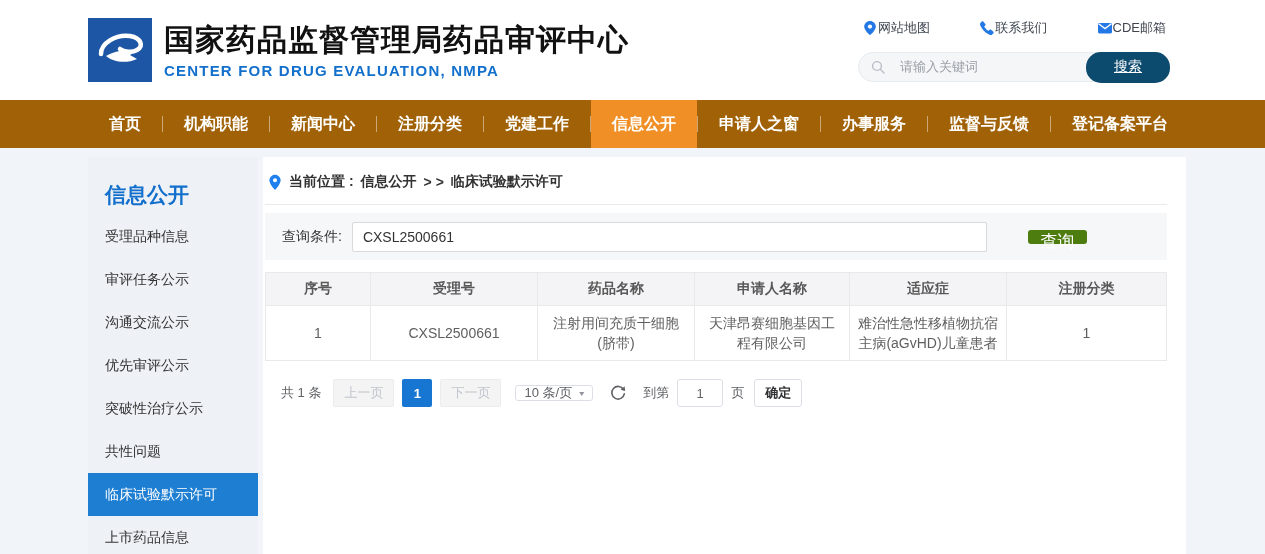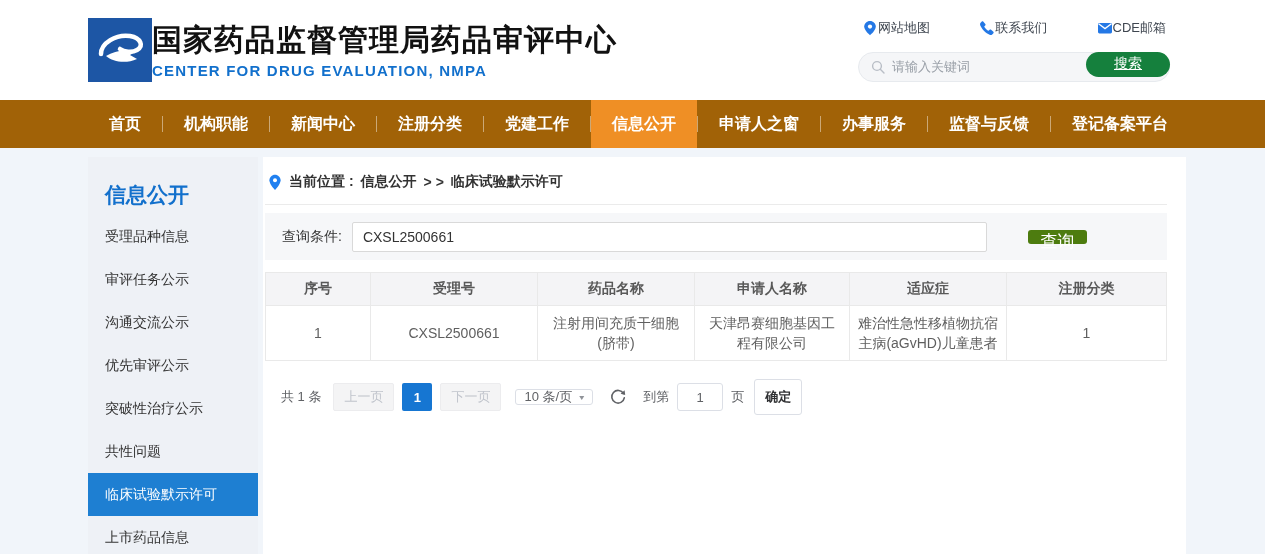--- a/index.html
+++ b/index.html
@@ -2,37 +2,37 @@
 <html><head>
 <meta charset="utf-8">
 <style>
   * { box-sizing: border-box; margin: 0; padding: 0; }
   html,body { width:1265px; height:554px; overflow:hidden;
     font-family:"Liberation Sans","DejaVu Sans",sans-serif; background:#f1f5fa; }
 
   
   .site-header { height:100px; background:#fff; display:flex; align-items:center;
     justify-content:space-between; padding:0 95px 0 88px; }
-  .logo-block { display:flex; align-items:center; }
+  .logo-block { display:flex; align-items:center; gap:12px; }
   .logo-icon { width:64px; height:64px; flex-shrink:0; }
   .title-cn { font-size:30px; font-weight:800; color:#111; letter-spacing:1px; line-height:36px;}
   .title-en { font-size:15px; font-weight:700; color:#1270cc; letter-spacing:1.2px; margin-top:4px;}
   .header-right { width:312px; display:flex; flex-direction:column; gap:15px; }
   .quick-links { display:flex; justify-content:space-between; padding:0 4px; }
   .qlink { display:flex; align-items:center; gap:0; font-size:13px; color:#3f4650;
     text-decoration:none; cursor:pointer; }
   .qlink svg { width:16px; height:16px; }
   .search-bar { position:relative; height:30px; background:#f5f6f8; border:1px solid #e7eaee;
-    border-radius:15px; display:flex; align-items:center; padding:0 90px 0 12px; }
+    border-radius:15px; display:flex; align-items:center; padding:0 90px 0 12px;gap:8px; }
   .search-bar svg { width:14px; height:14px; margin-right:7px; flex-shrink:0;}
   .search-bar input { flex:1; border:none; outline:none; background:transparent;
     font-size:13px; color:#333; font-family:inherit; }
   .search-bar input::placeholder { color:#9aa0a8; }
-  .search-btn { position:absolute; right:-1px; top:-1px; height:25px; width:84px;
-    border:none; border-radius:15px; background:#15803d; color:#fff; font-size:14px;
+  .search-btn { position:absolute; right:-1px; top:-1px; height:31px; width:84px;
+    border:none; border-radius:15px; background:#0c4a6e; color:#fff; font-size:14px;
     cursor:pointer; font-family:inherit;text-decoration:underline; }
 
   
   .main-nav { height:48px; background:#a16207; display:flex; align-items:stretch;
     padding-left:88px; }
   .nav-item { display:flex; align-items:center; padding:0 21px; color:#fff;
     font-size:16px; font-weight:700; text-decoration:none; cursor:pointer; white-space:nowrap;}
   .nav-item.active { background:#ef8f25; }
   .nav-sep { width:1px; height:16px; background:rgba(255,255,255,.45); align-self:center; }
 
@@ -75,21 +75,21 @@
     cursor:default; font-family:Liberation Serif, serif; }
   .pg-page { height:28px; min-width:30px; padding:0 4px; background:#1676d2; color:#fff;
     border:none; border-radius:2px; font-size:13px; font-weight:600; cursor:pointer;
     font-family:inherit; }
   .pg-select { height:16px; border:1px solid #dcdfe6; border-radius:3px; background:#fff;
     display:flex; align-items:center; gap:7px; padding:0 8px; cursor:pointer; margin-left:6px;}
   .pg-select .chev { font-size:10px; color:#909399; transform:scaleY(.8); }
   .pg-refresh { width:18px; height:18px; margin:0 8px; cursor:pointer; }
   .pg-goto-input { width:46px; height:28px; border:1px solid #dcdfe6; border-radius:3px;
     text-align:center; font-size:13px; color:#606266; outline:none; font-family:inherit; }
-  .pg-confirm { height:36px; padding:0 10px; border:1px solid #dcdfe6; background:#fff;
+  .pg-confirm { height:28px; padding:0 10px; border:1px solid #dcdfe6; background:#fff;
     border-radius:3px; color:#303133; font-size:13px; font-weight:700; cursor:pointer;
     font-family:inherit; margin-left:2px; }
 </style>
 </head>
 <body>
 
 <header class="site-header">
   <div class="logo-block">
     <svg class="logo-icon" viewBox="0 0 64 64">
       <rect width="64" height="64" fill="#1d56a5"></rect>

